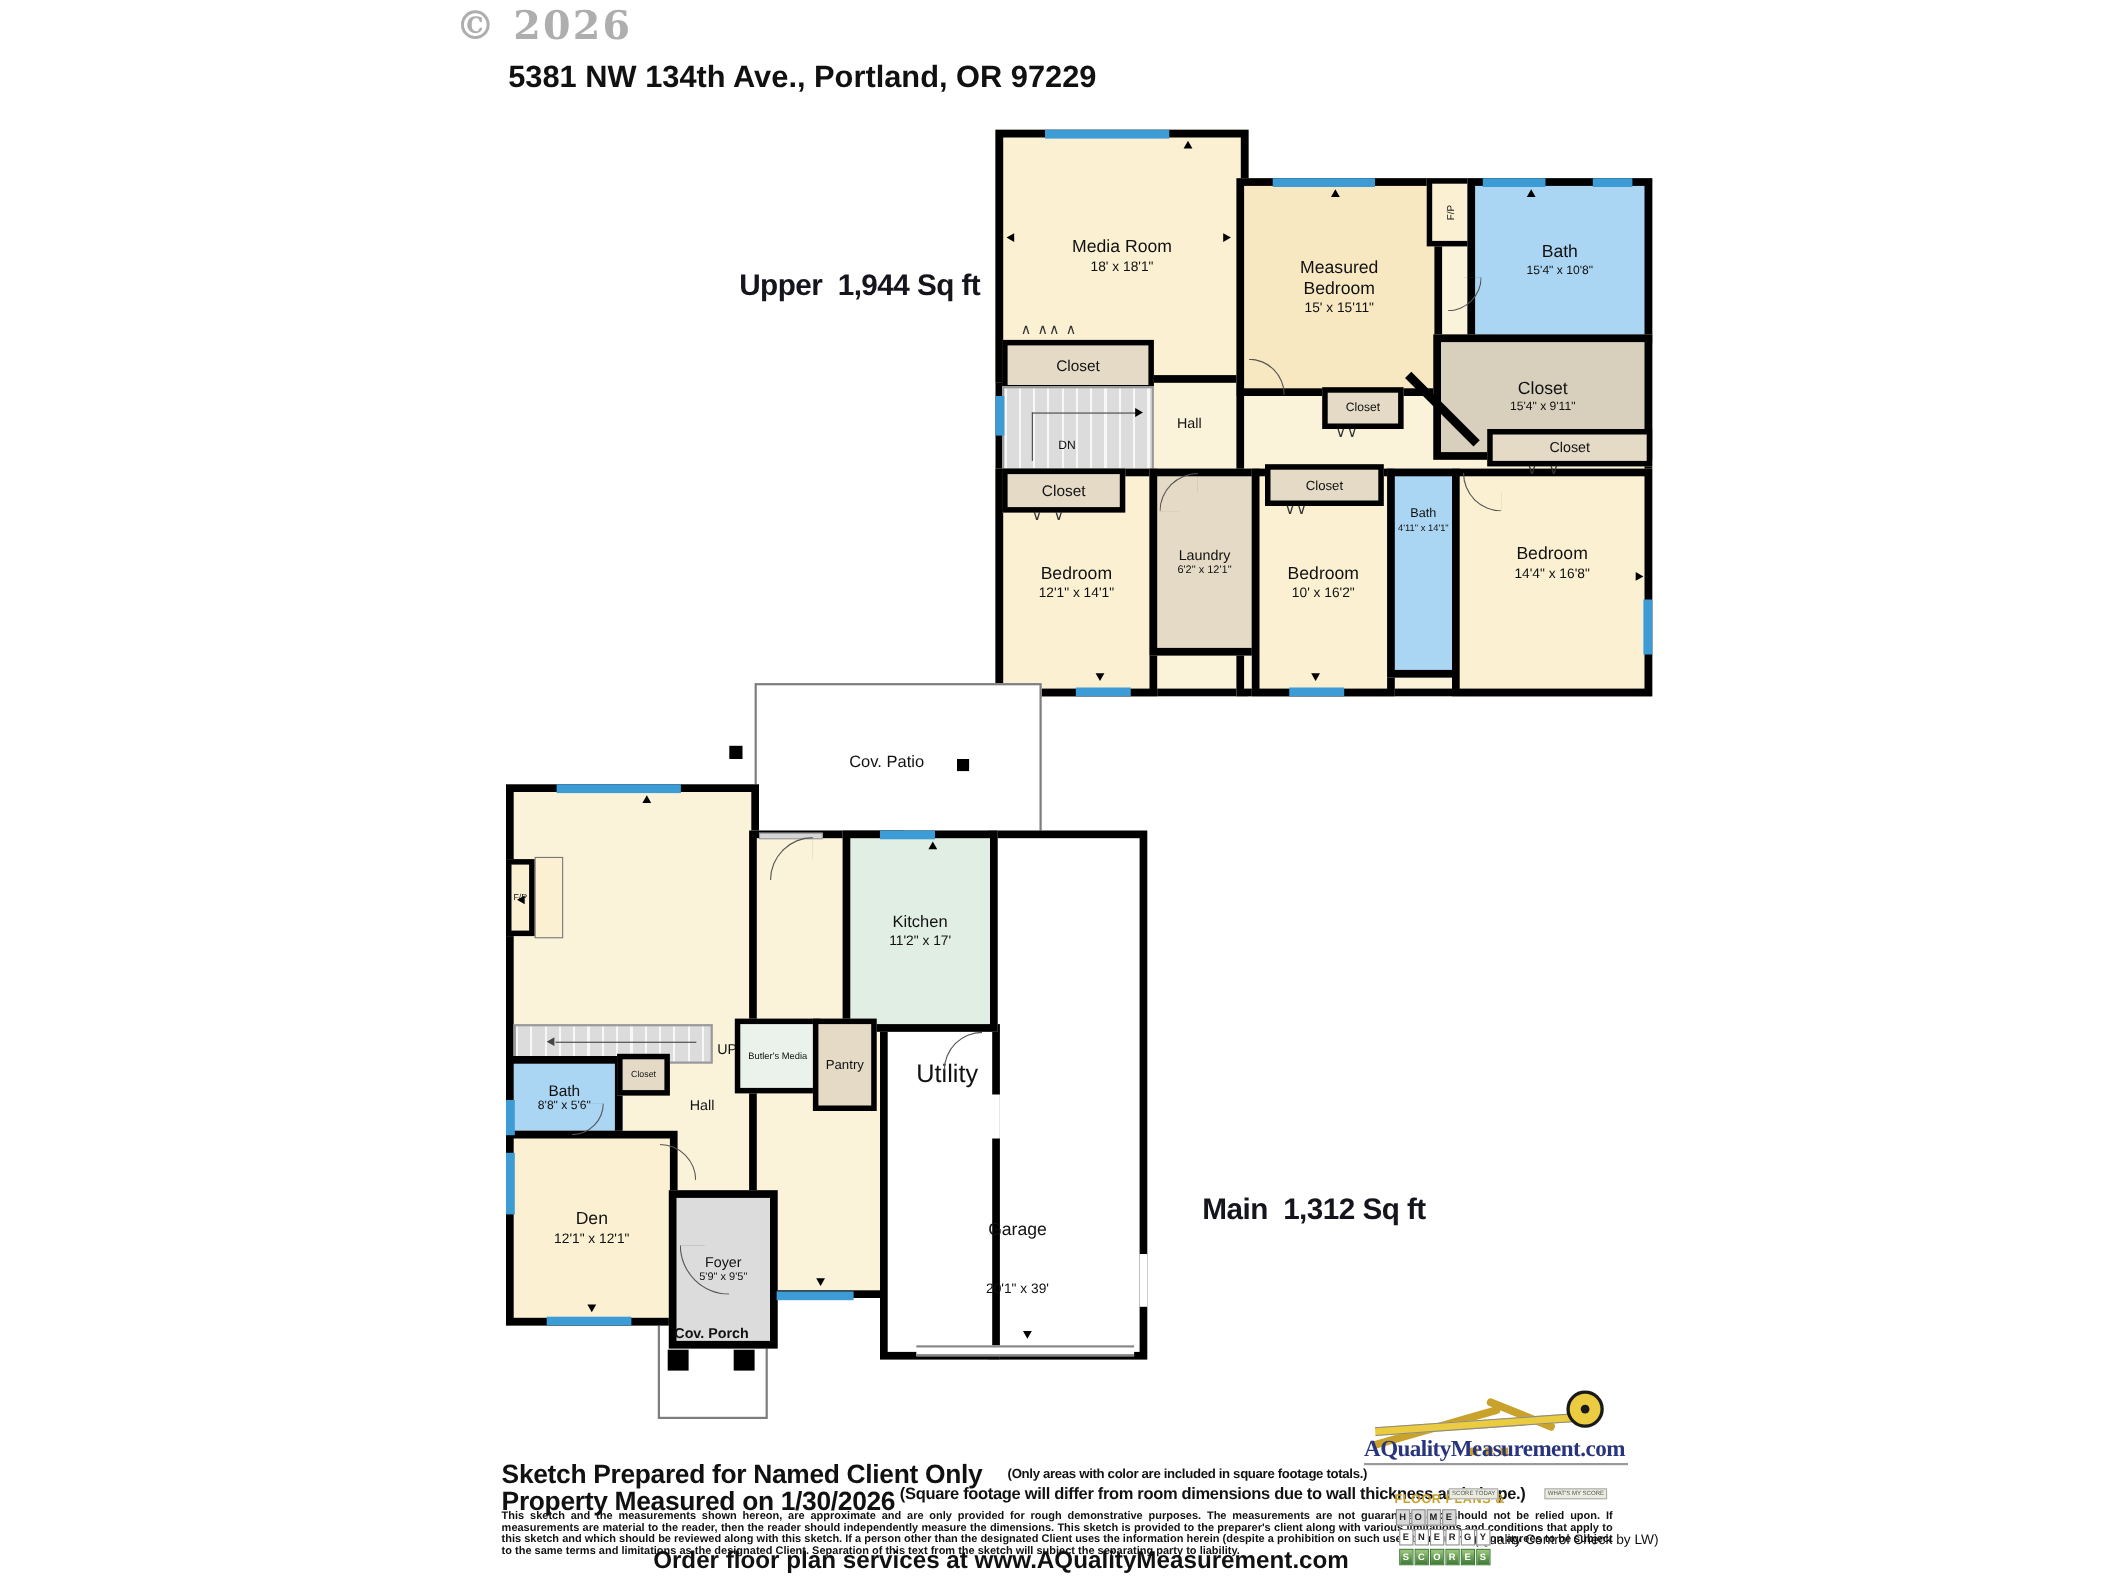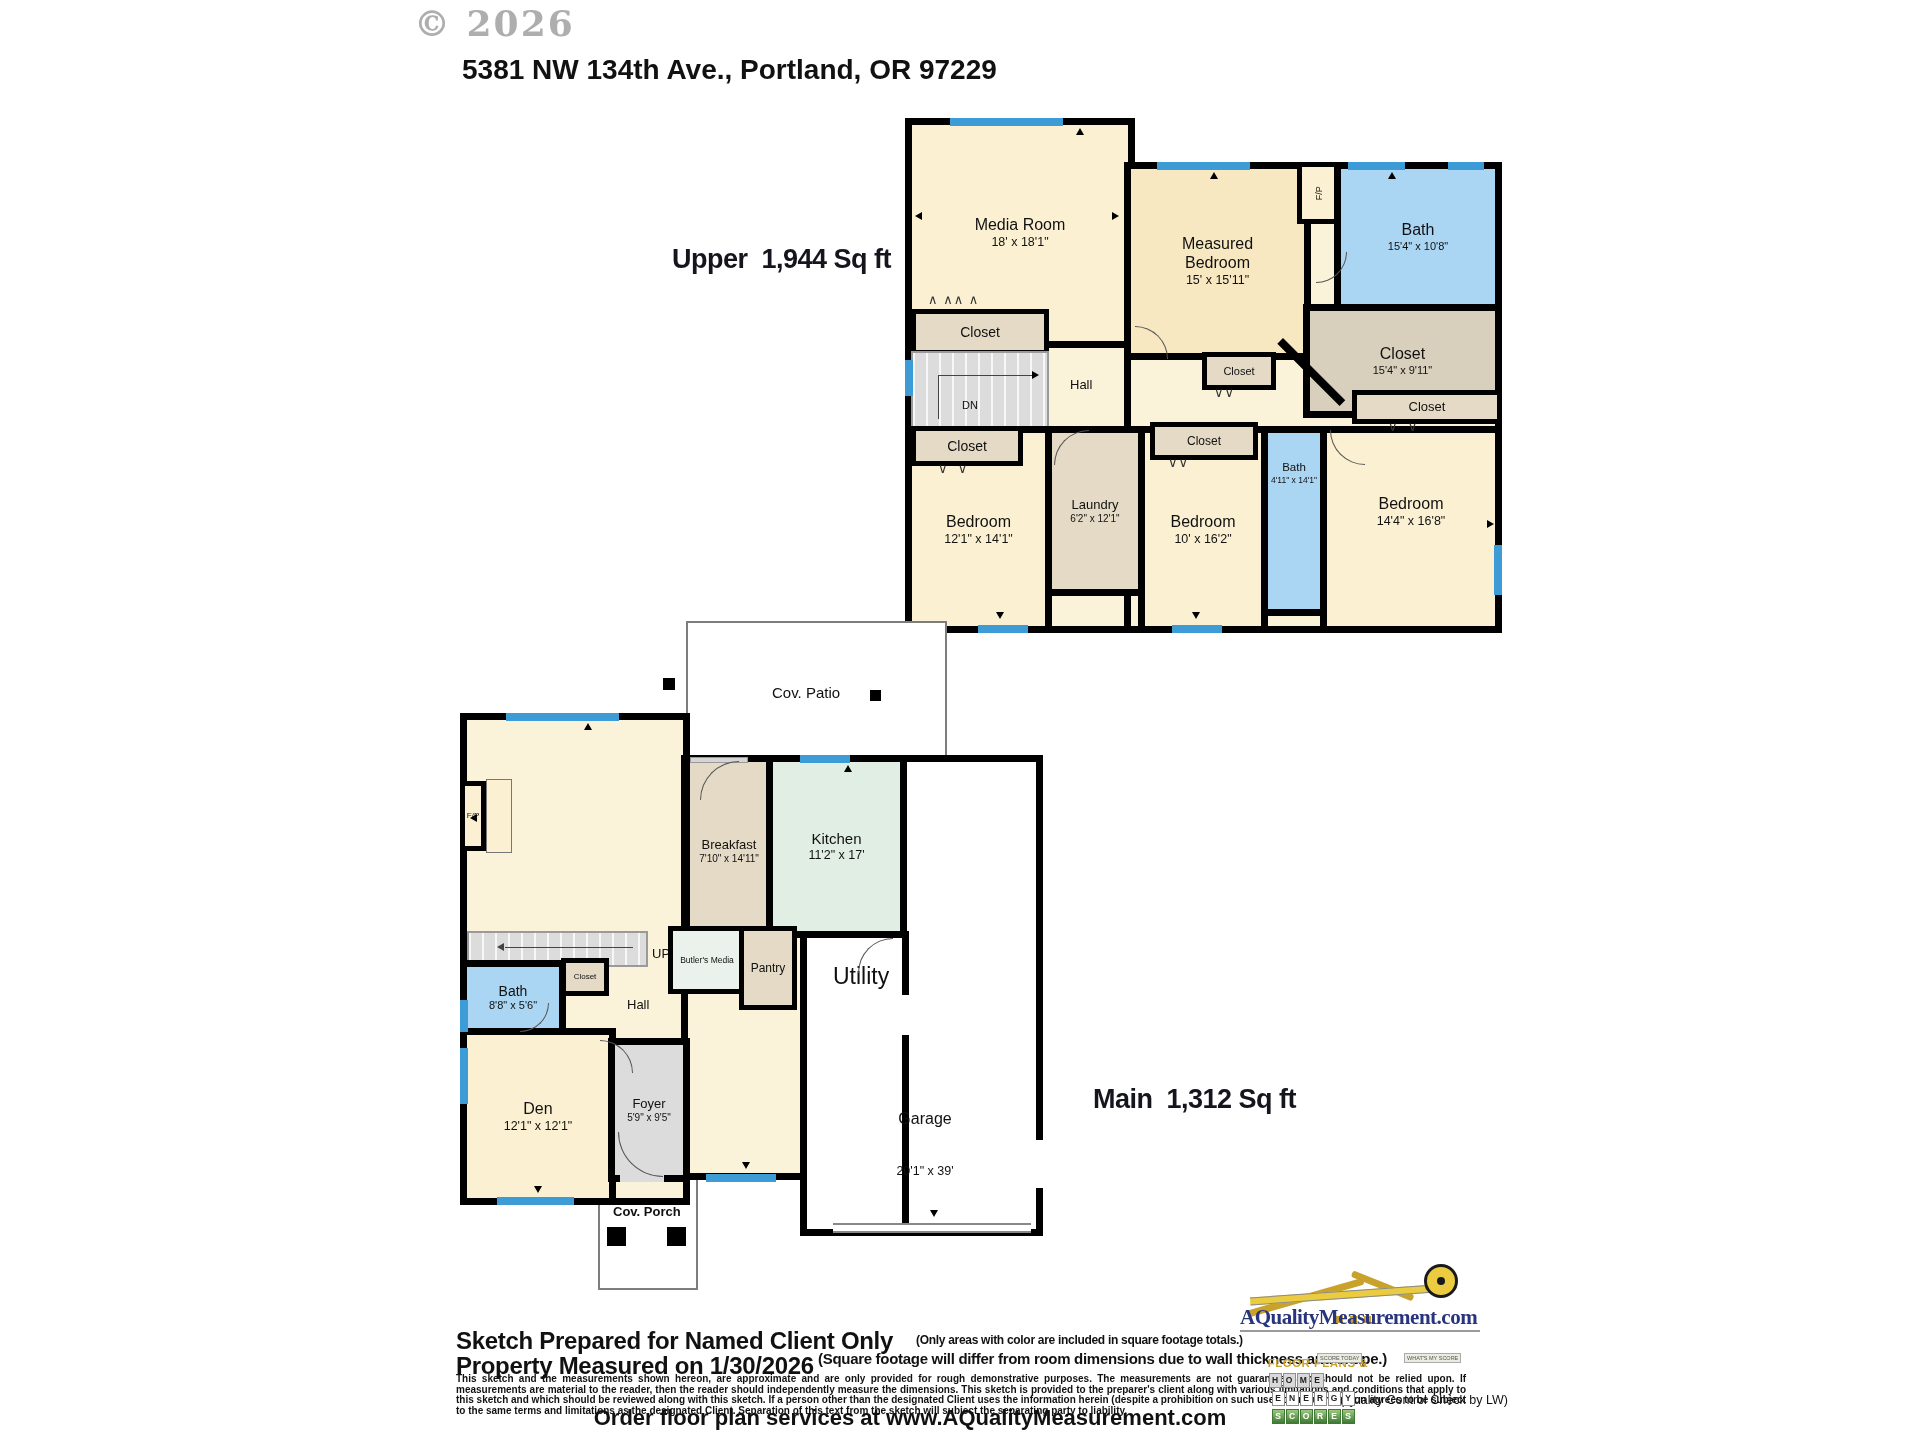--- a/index.html
+++ b/index.html
@@ -169,24 +169,20 @@
   <div class="slab" style="left:460px;top:713px;width:230px;height:492px"></div>
   <div class="slab" style="left:681px;top:755px;width:141px;height:425px"></div>
   <div class="slab white" style="left:898px;top:755px;width:145px;height:481px;background:#fff"></div>
   <div class="slab white" style="left:800px;top:931px;width:109px;height:305px;background:#fff"></div>
 
   <div class="abs" style="left:486px;top:779px;width:26px;height:74px;border:1px solid #777;background:#FBF1D2;box-sizing:border-box"></div>
   <div class="room cream thin" style="left:460px;top:781px;width:26px;height:70px">
     <div class="rname" style="font-size:8px">F/P</div>
   </div>
 
-  <div class="room tan small" style="left:683px;top:755px;width:92px;height:192px">
-    <div class="rname">Breakfast</div>
-    <div class="rdims">7'10" x 14'11"</div>
-  </div>
   <div class="room mint" style="left:766px;top:755px;width:141px;height:183px">
     <div class="rname" style="font-size:15px">Kitchen</div>
     <div class="rdims">11'2" x 17'</div>
   </div>
 
   <div class="stairs" style="left:467px;top:931px;width:181px;height:36px"></div>
   <div class="abs" style="left:505px;top:947px;width:128px;border-top:1.5px solid #444"></div>
   <div class="tri left" style="left:497px;top:943px;border-right-color:#444"></div>
   <div class="lbl" style="left:652px;top:946px;font-size:13px">UP</div>
 
@@ -196,21 +192,21 @@
   </div>
   <div class="room tan thin" style="left:561px;top:958px;width:48px;height:38px">
     <div class="rname" style="font-size:8px">Closet</div>
   </div>
   <div class="lbl" style="left:627px;top:997px;font-size:13px">Hall</div>
 
   <div class="room cream" style="left:460px;top:1028px;width:156px;height:177px">
     <div class="rname">Den</div>
     <div class="rdims">12'1" x 12'1"</div>
   </div>
-  <div class="room gray small" style="left:608px;top:1038px;width:82px;height:144px">
+  <div class="room gray small" style="left:608px;top:1082px;width:99px;height:144px">
     <div class="rname">Foyer</div>
     <div class="rdims">5'9" x 9'5"</div>
   </div>
 
   <div class="room mint2 thin" style="left:668px;top:926px;width:78px;height:68px">
     <div class="rname" style="font-size:8.5px">Butler's Media</div>
   </div>
   <div class="room tan thin" style="left:739px;top:926px;width:58px;height:84px">
     <div class="rname" style="font-size:12px">Pantry</div>
   </div>

